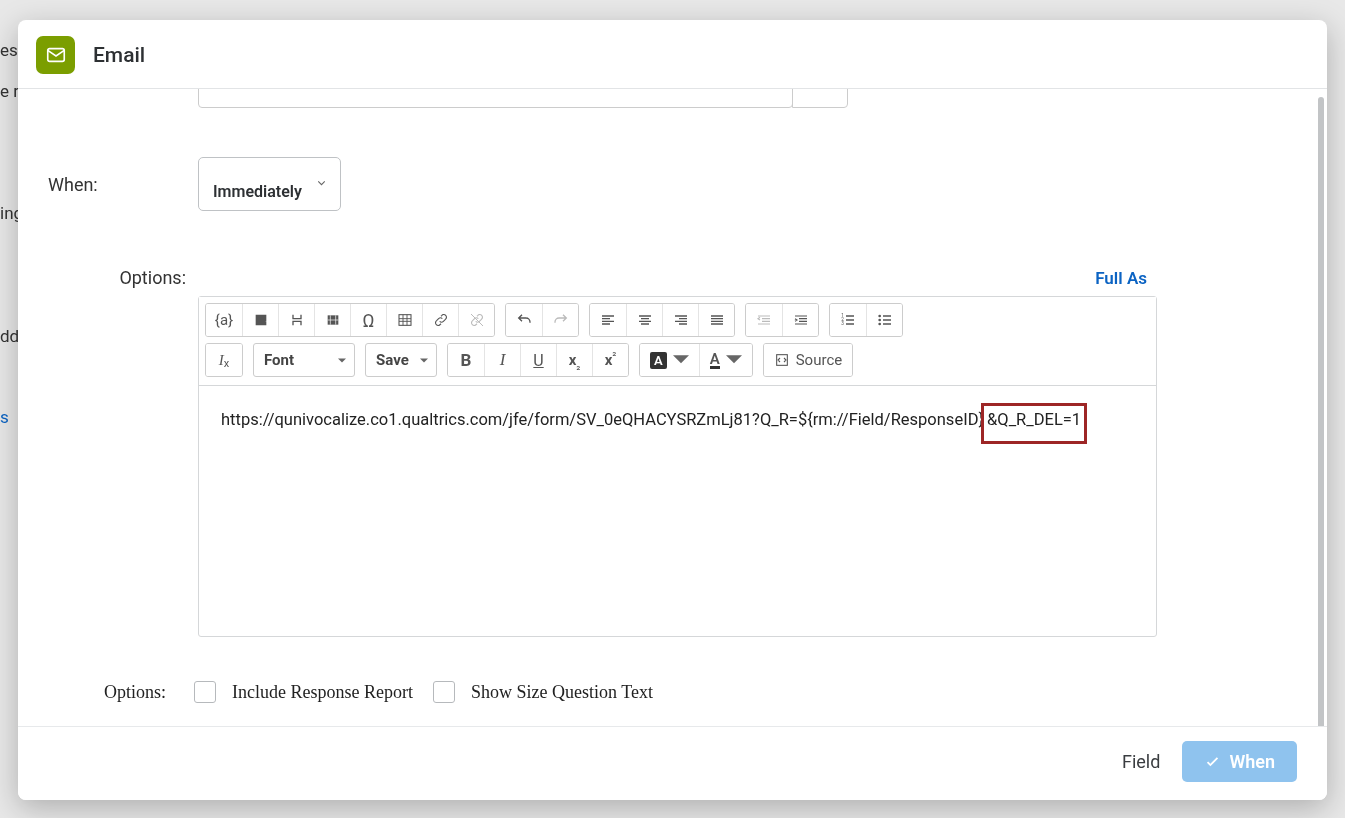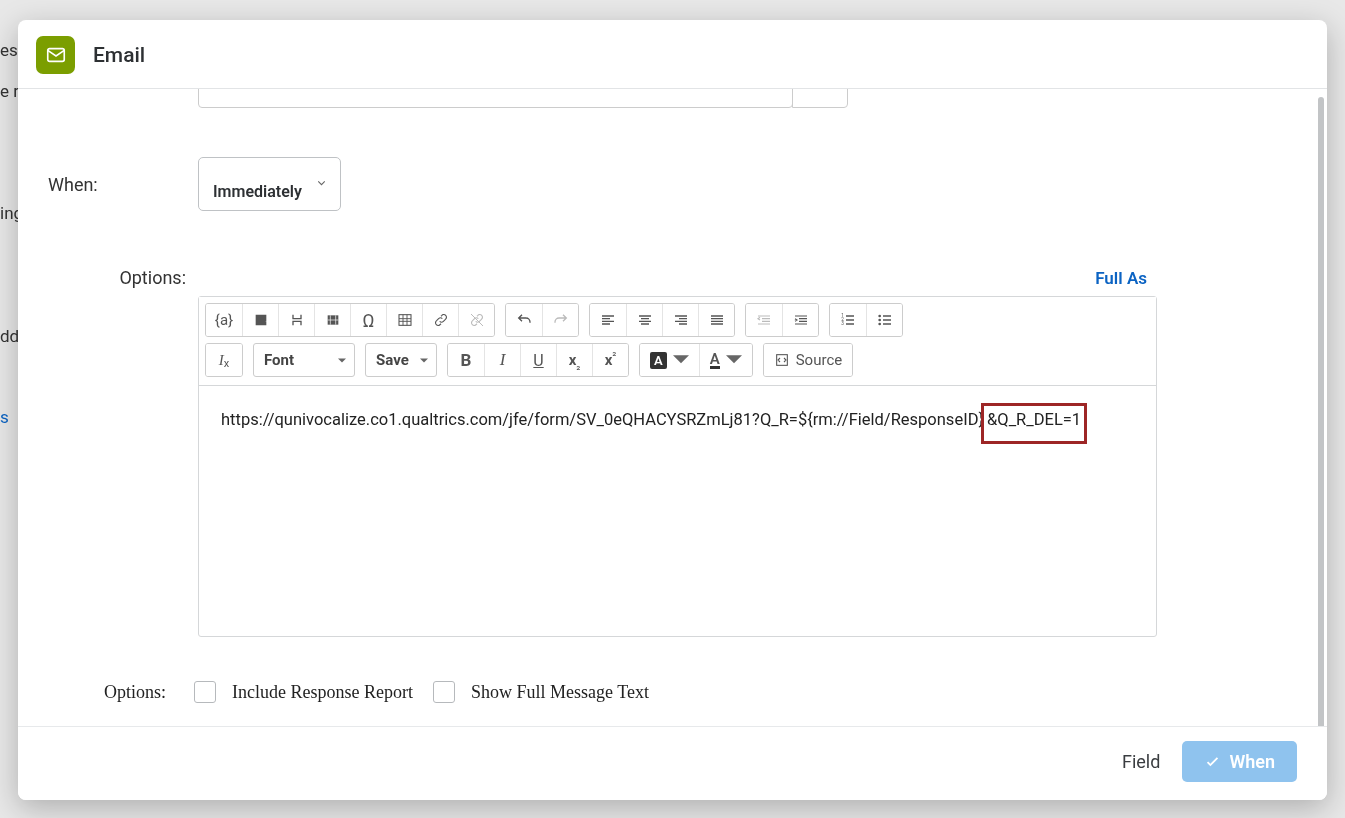--- a/index.html
+++ b/index.html
@@ -353,21 +353,21 @@
       <div class="editor-body">
         <span>https://qunivocalize.co1.qualtrics.com/jfe/form/SV_0eQHACYSRZmLj81?Q_R=${rm://Field/ResponseID}</span><span class="highlight-box">&amp;Q_R_DEL=1</span>
       </div>
     </div>
 
     <div class="options-row">
       <span class="label">Options:</span>
       <span class="chk"></span>
       <span>Include Response Report</span>
       <span class="chk chk2"></span>
-      <span>Show Full Message Text</span>
+      <span>Show Size Question Text</span>
     </div>
 
     <div class="right-scrollbar"></div>
   </div>
 
   <div class="modal-footer">
     <span class="close-btn">Field</span>
     <span class="save-btn">
       <svg viewBox="0 0 24 24">
           <path d="M5 13l4 4 10-10"></path>

